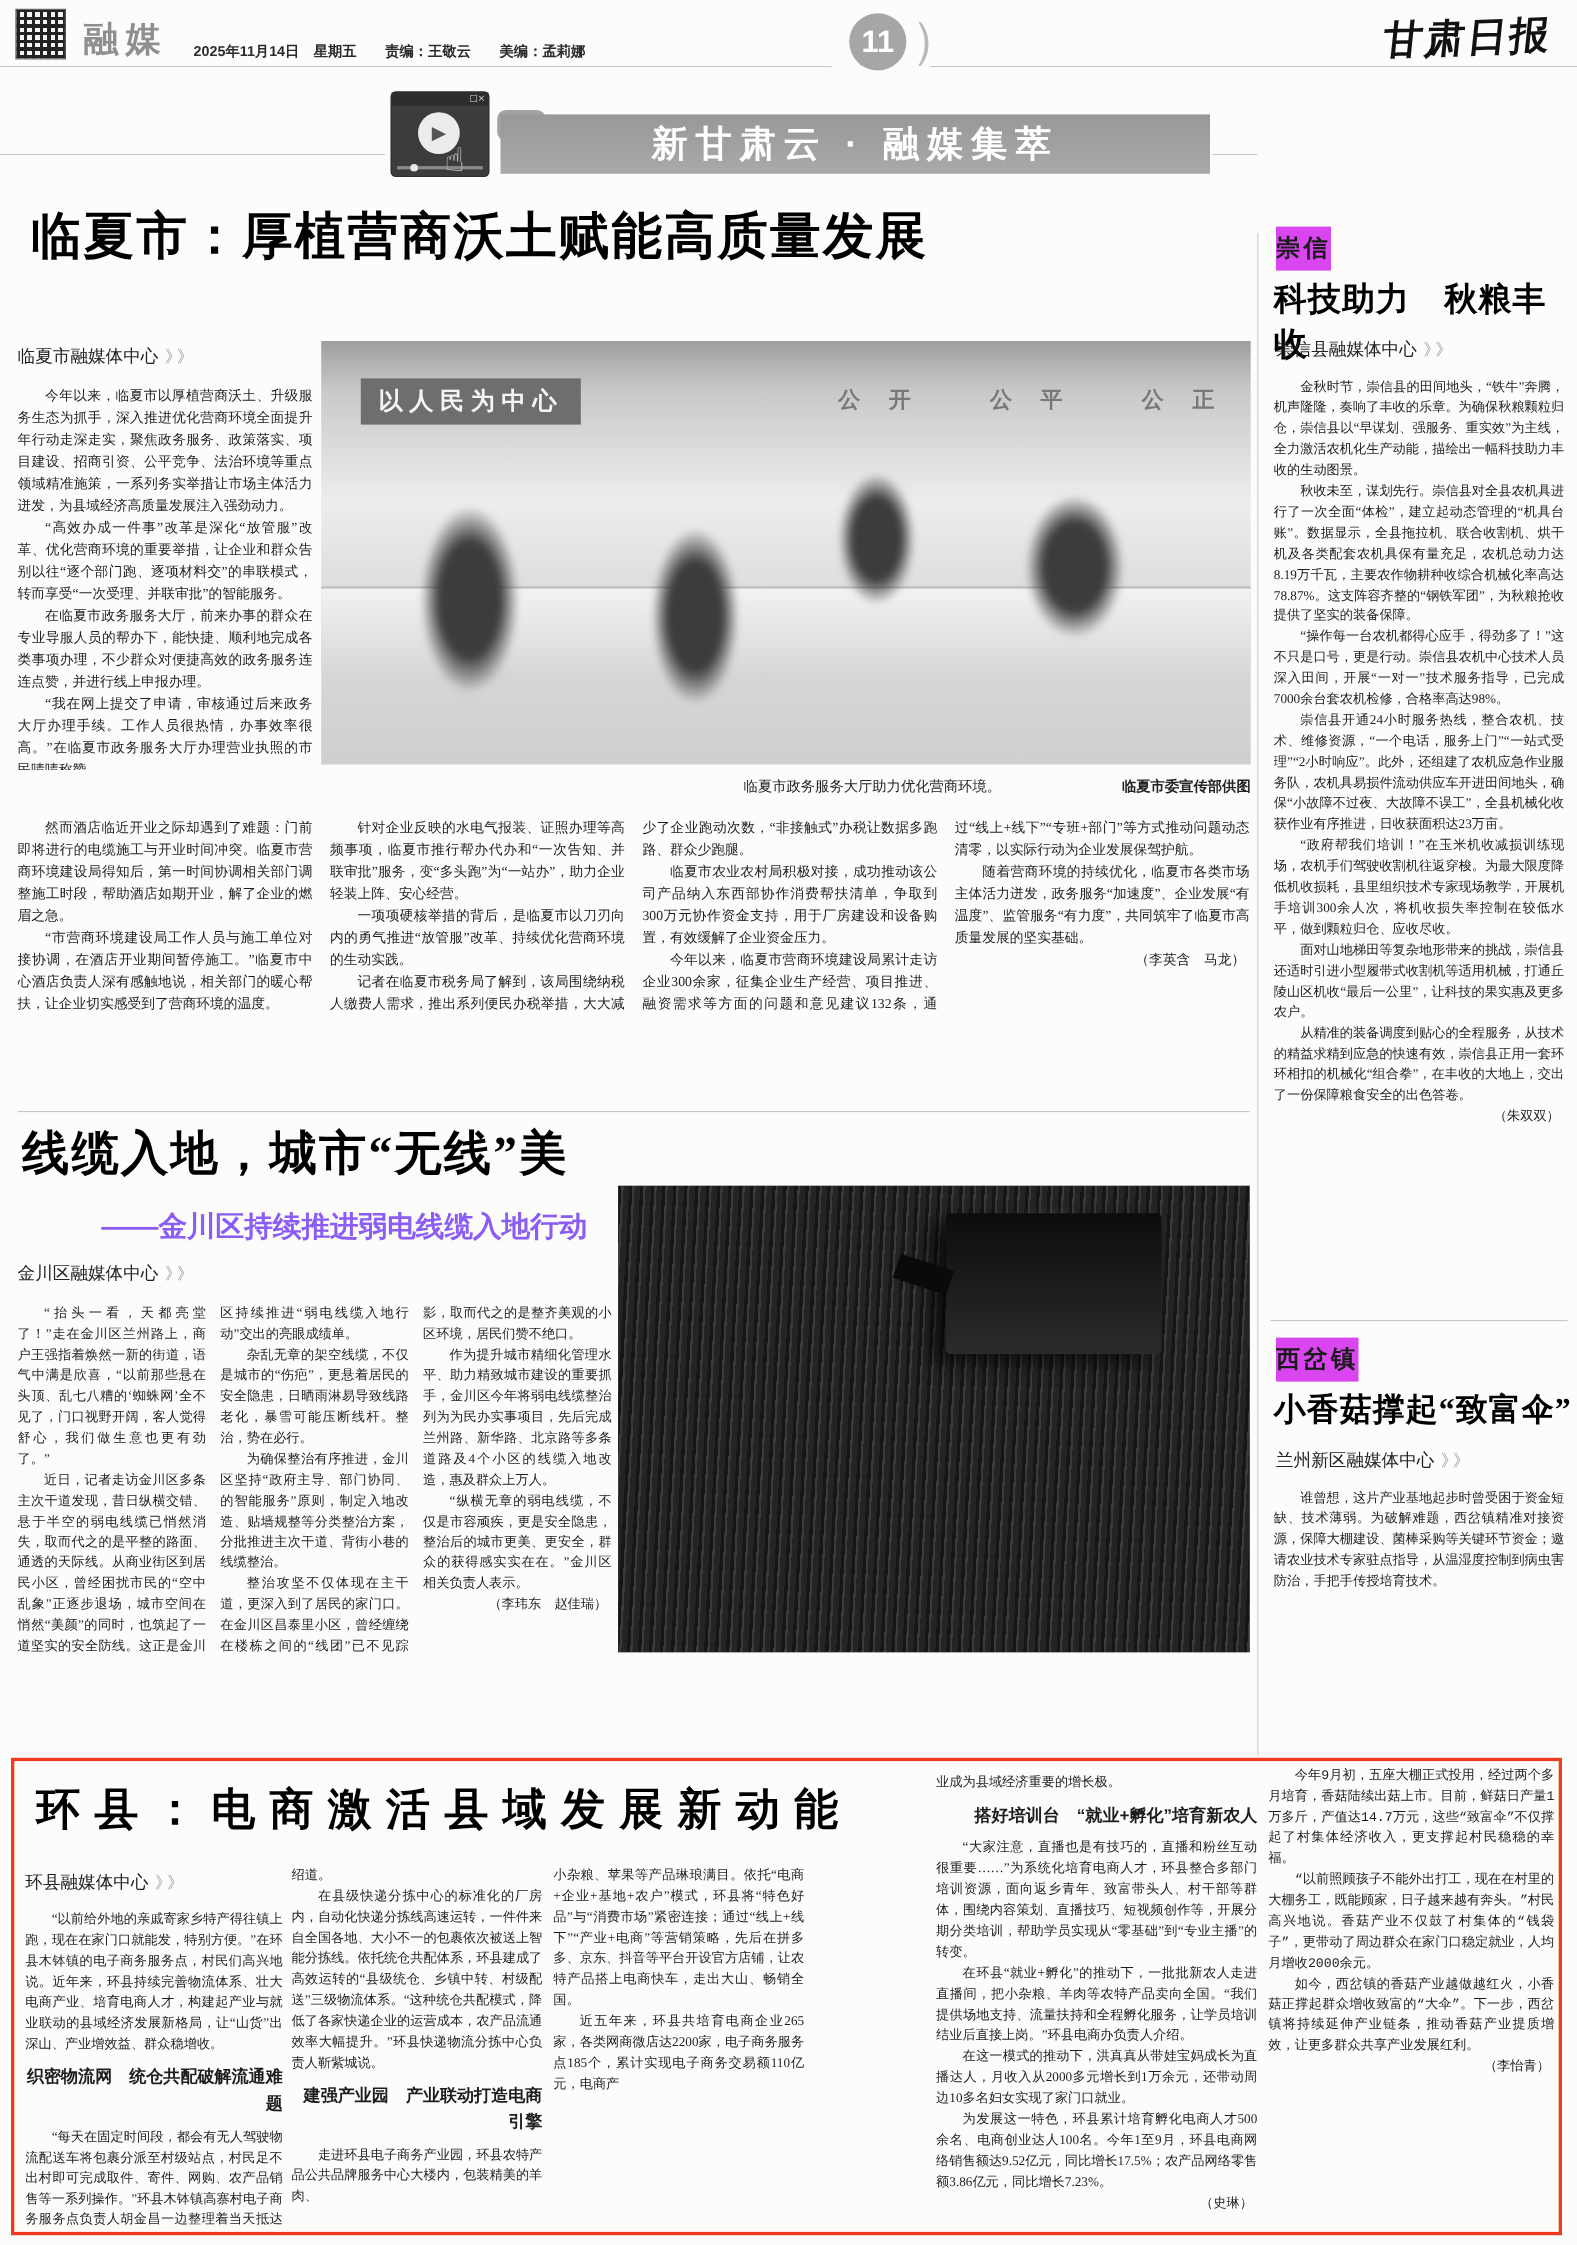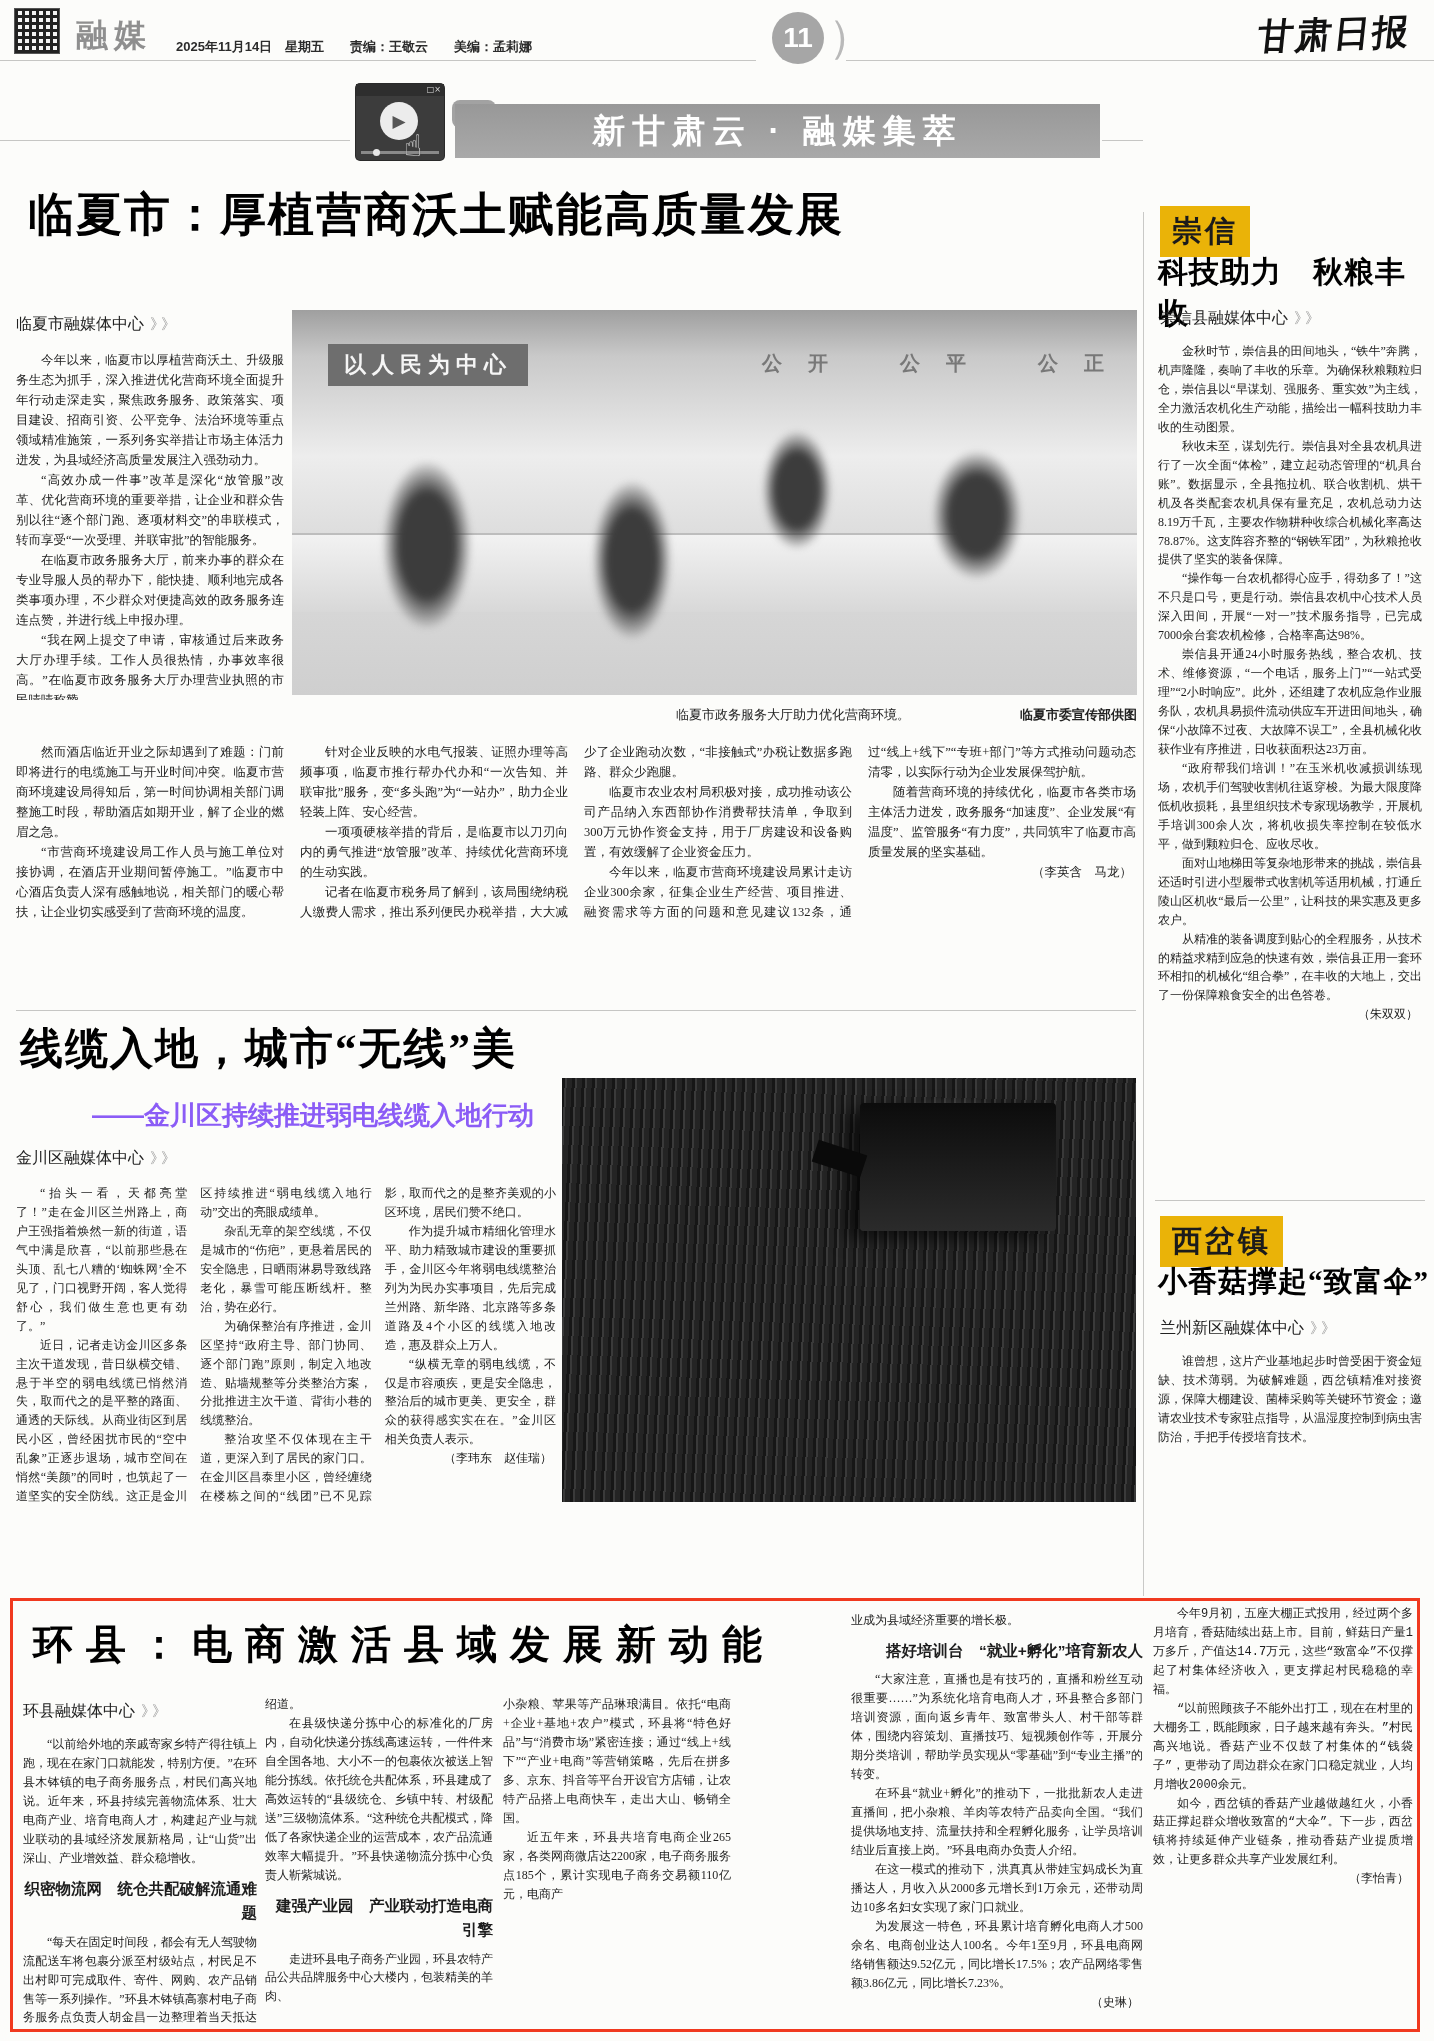--- a/index.html
+++ b/index.html
@@ -78,21 +78,21 @@
         repeating-linear-gradient(93deg,#161616 0 3px,#3a3a3a 3px 5px,#242424 5px 10px),
         linear-gradient(#4a4a4a,#1d1d1d);}
   .machine{position:absolute;left:52%;top:6%;width:34%;height:30%;background:linear-gradient(#0c0c0c,#2b2b2b);
       border-radius:4px;box-shadow:-14px 8px 18px rgba(0,0,0,.6);}
   .machine:before{content:"";position:absolute;left:-24%;top:34%;width:26%;height:18%;background:#0a0a0a;transform:rotate(18deg);}
 
   .caption{font-size:13px;color:#222;}
   .credit{font-family:"Liberation Sans",sans-serif;font-weight:bold;}
 
   
-  .tag{display:inline-block;background:#eab308;padding:5px 12px;font-weight:900;font-size:30px;letter-spacing:3px;}
+  .tag{display:inline-block;background:#d946ef;padding:5px 0;font-weight:900;font-size:22px;letter-spacing:3px;}
   .side-headline{font-family:"Liberation Serif",serif;font-weight:900;font-size:30px;letter-spacing:1px;color:#000;}
 
   
   .redbox{left:10px;top:1598px;width:1410px;height:434px;border:3px solid #f0391f;box-sizing:border-box;background:#fcfcfa;}
 </style>
 </head>
 <body>
 
 <div class="page">
 
@@ -160,21 +160,21 @@
 
   <div class="abs headline-cable">线缆入地，城市“无线”美</div>
   <div class="abs subhead-cable">——金川区持续推进弱电线缆入地行动</div>
   <div class="abs byline" style="left:16px;top:1148px;">
     <span>金川区融媒体中心</span><span class="chev">》》</span>
   </div>
   <div class="abs article-body small cols3" style="left:16px;top:1184px;width:540px;height:420px;overflow:hidden;">
       <p class="para">“抬头一看，天都亮堂了！”走在金川区兰州路上，商户王强指着焕然一新的街道，语气中满是欣喜，“以前那些悬在头顶、乱七八糟的‘蜘蛛网’全不见了，门口视野开阔，客人觉得舒心，我们做生意也更有劲了。”</p>
       <p class="para">近日，记者走访金川区多条主次干道发现，昔日纵横交错、悬于半空的弱电线缆已悄然消失，取而代之的是平整的路面、通透的天际线。从商业街区到居民小区，曾经困扰市民的“空中乱象”正逐步退场，城市空间在悄然“美颜”的同时，也筑起了一道坚实的安全防线。这正是金川区持续推进“弱电线缆入地行动”交出的亮眼成绩单。</p>
       <p class="para">杂乱无章的架空线缆，不仅是城市的“伤疤”，更悬着居民的安全隐患，日晒雨淋易导致线路老化，暴雪可能压断线杆。整治，势在必行。</p>
-      <p class="para">为确保整治有序推进，金川区坚持“政府主导、部门协同、逐个部门跑”原则，制定入地改造、贴墙规整等分类整治方案，分批推进主次干道、背街小巷的线缆整治。</p>
+      <p class="para">为确保整治有序推进，金川区坚持“政府主导、部门协同、的智能服务”原则，制定入地改造、贴墙规整等分类整治方案，分批推进主次干道、背街小巷的线缆整治。</p>
       <p class="para">整治攻坚不仅体现在主干道，更深入到了居民的家门口。在金川区昌泰里小区，曾经缠绕在楼栋之间的“线团”已不见踪影，取而代之的是整齐美观的小区环境，居民们赞不绝口。</p>
       <p class="para">作为提升城市精细化管理水平、助力精致城市建设的重要抓手，金川区今年将弱电线缆整治列为为民办实事项目，先后完成兰州路、新华路、北京路等多条道路及4个小区的线缆入地改造，惠及群众上万人。</p>
       <p class="para">“纵横无章的弱电线缆，不仅是市容顽疾，更是安全隐患，整治后的城市更美、更安全，群众的获得感实实在在。”金川区相关负责人表示。</p>
       <p class="para author">（李玮东　赵佳瑞）</p>
     </div>
 
   <div class="abs photo photo2">
     <div class="machine"></div>
   </div>
 

